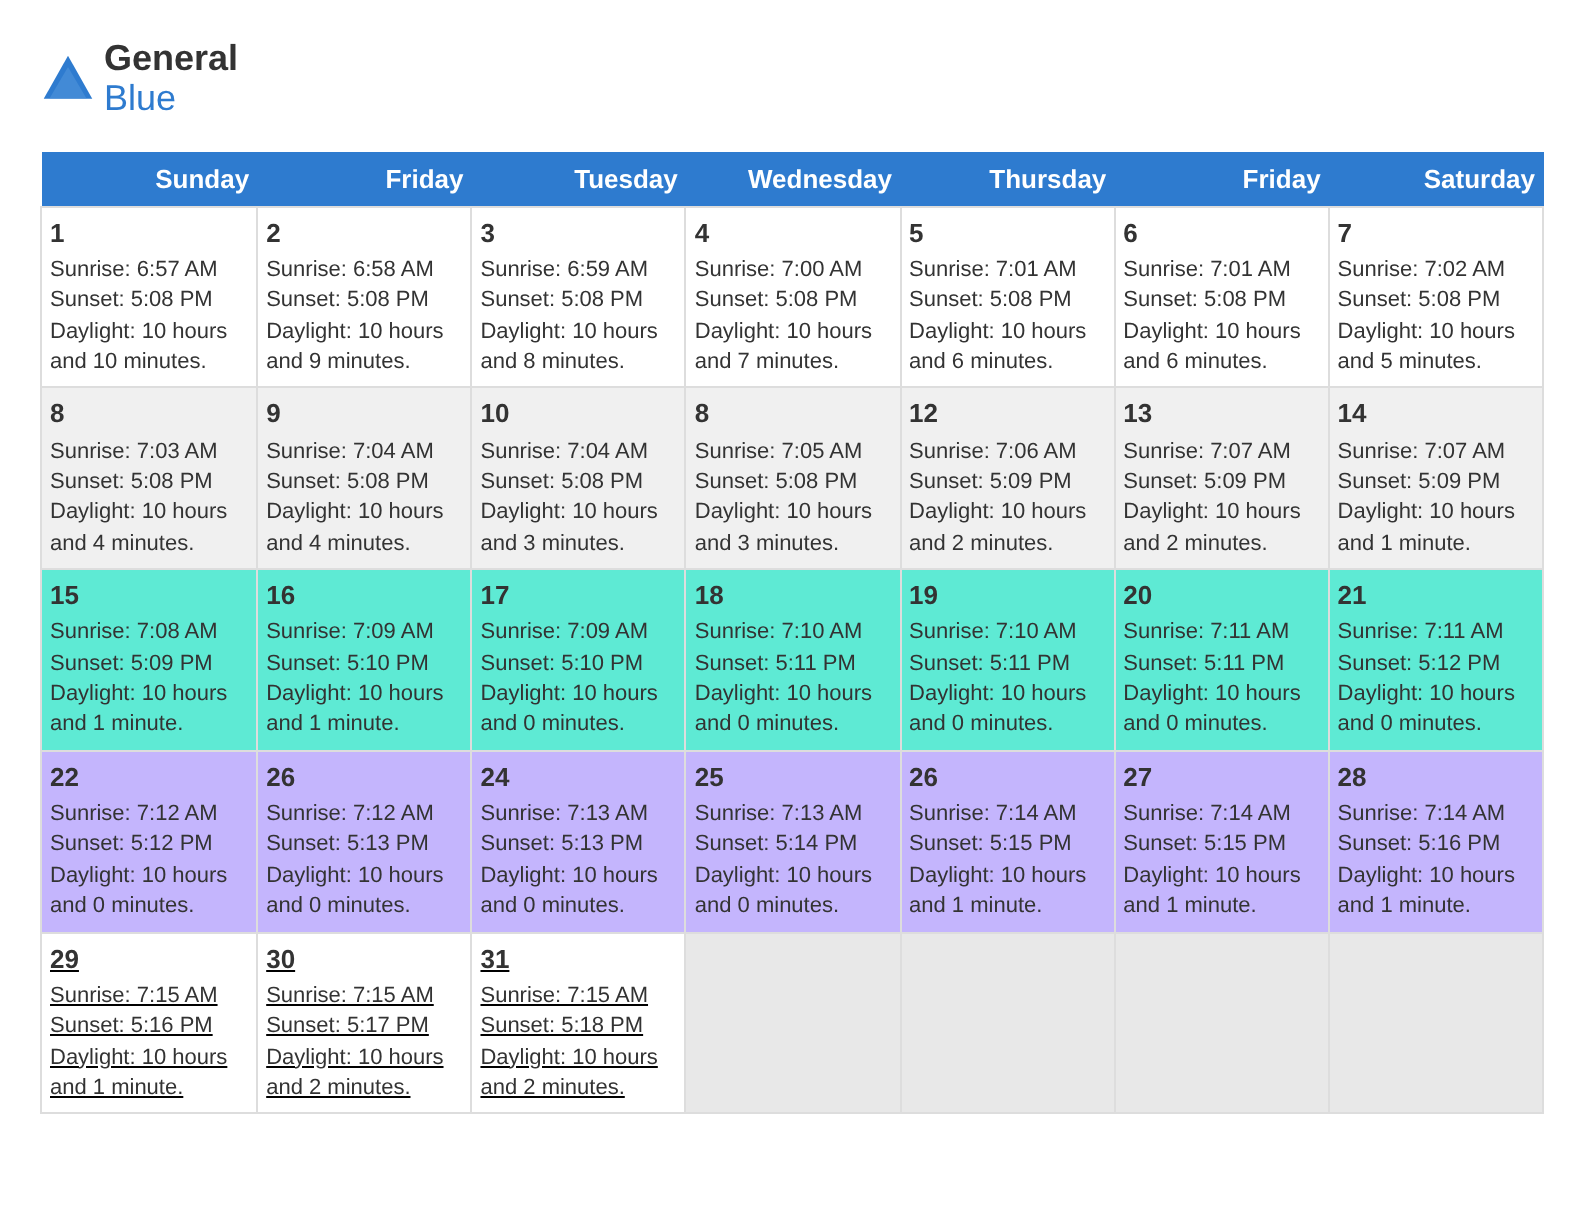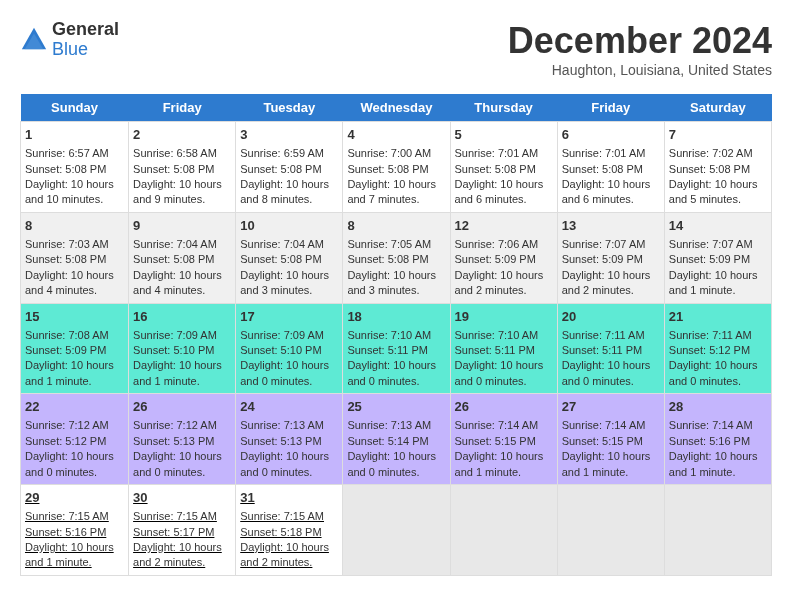--- a/index.html
+++ b/index.html
@@ -56,21 +56,21 @@
       width: 100%;
       border-collapse: collapse;
       font-size: 11px;
     }
     thead tr {
       background: #2e7bcf;
       color: #fff;
     }
     thead th {
       padding: 6px 4px;
-      text-align: center;
+      text-align: right;
       font-size: 13px;
       font-weight: bold;
     }
     tbody tr {
       vertical-align: top;
     }
     tbody tr:nth-child(odd) {
       background: #fff;
     }
     tbody tr:nth-child(even) {
@@ -100,24 +100,20 @@
 <div class="header">
   <div class="logo">
     <svg class="logo-icon" viewBox="0 0 30 30" xmlns="http://www.w3.org/2000/svg">
       <polygon points="15,2 28,25 2,25" fill="#2e7bcf"></polygon>
       <polygon points="15,8 25,25 5,25" fill="#5599dd" opacity="0.5"></polygon>
     </svg>
     <div class="logo-text">
       <span class="logo-general">General</span>
       <span class="logo-blue">Blue</span>
     </div>
-  </div>
-  <div class="title-block">
-    <div class="month-title">December 2024</div>
-    <div class="location">Haughton, Louisiana, United States</div>
   </div>
 </div>
 
 <table>
   <thead>
     <tr>
       <th>Sunday</th>
       <th>Friday</th>
       <th>Tuesday</th>
       <th>Wednesday</th>

